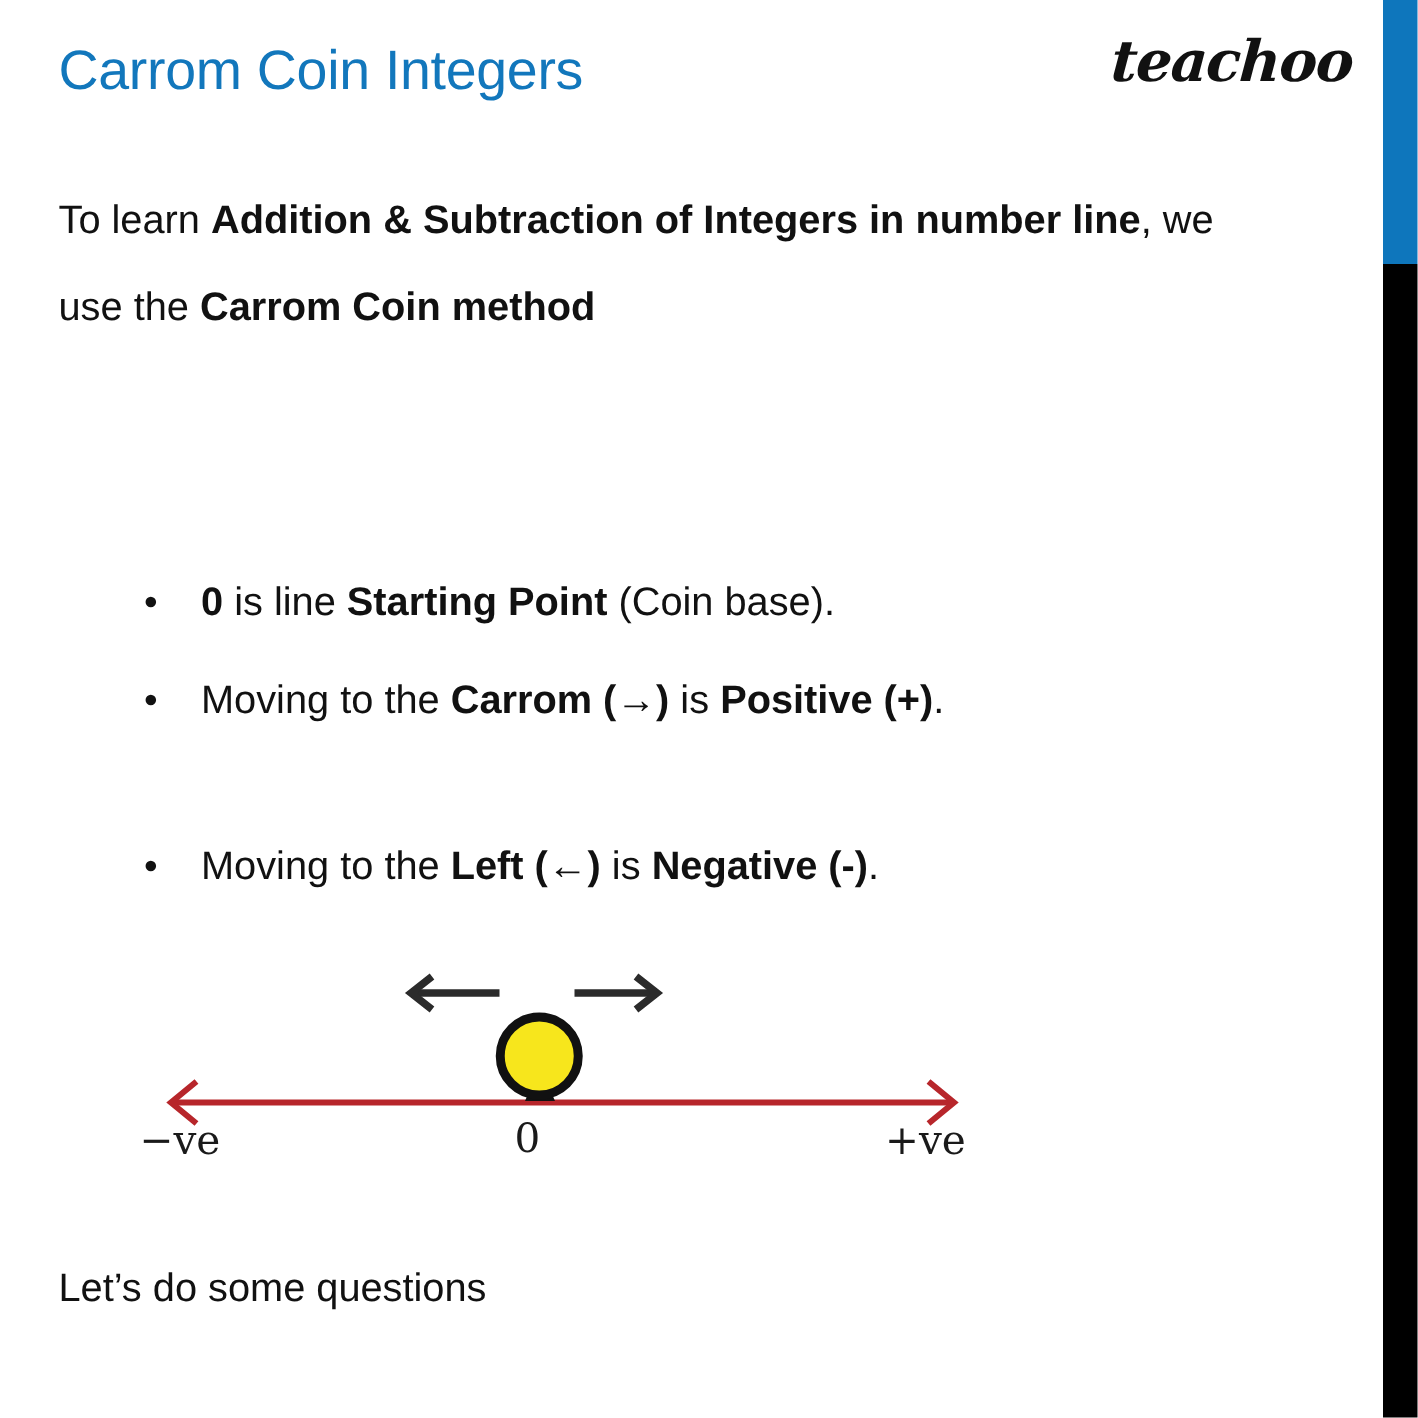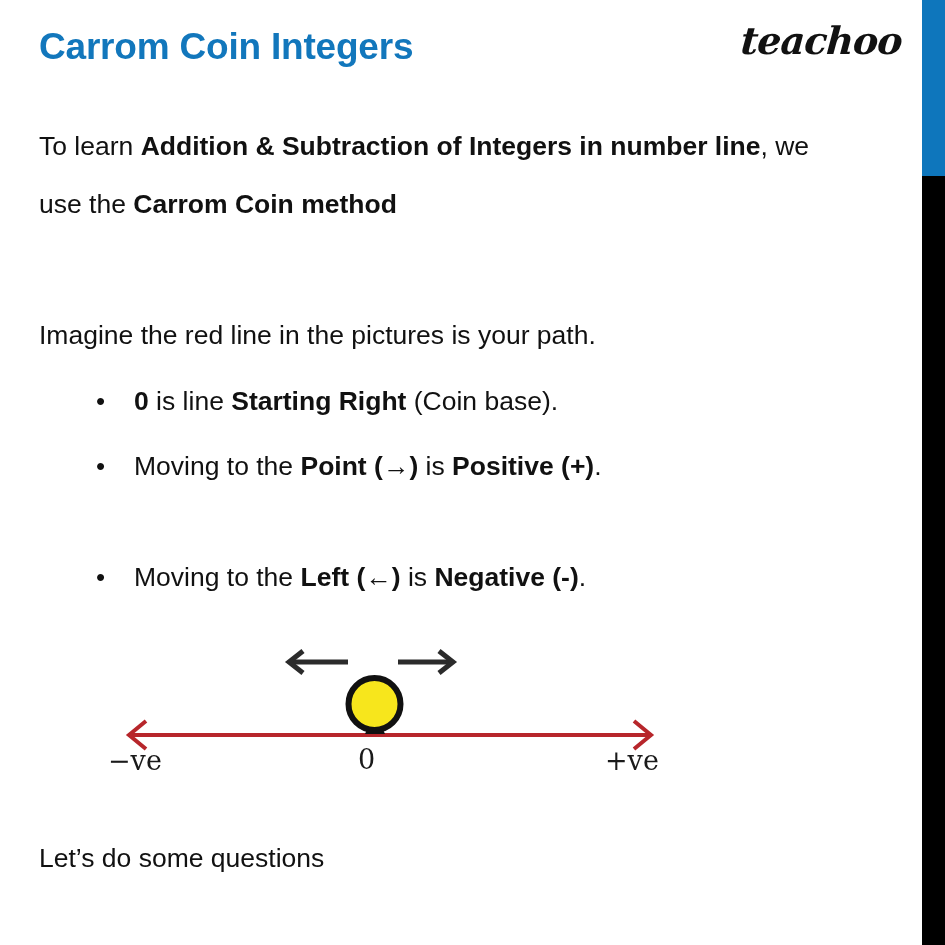--- a/index.html
+++ b/index.html
@@ -42,21 +42,21 @@
     width: 922px;
     height: 945px;
     background: #ffffff;
   }
 
   #page-title {
     position: absolute;
     left: 39px;
     top: 26px;
     font-size: 37px;
-    font-weight: bold;
+    font-weight: normal;
     color: #1277BC;
     letter-spacing: -0.2px;
     white-space: nowrap;
   }
 
   #brand-logo {
     position: absolute;
     right: 20px;
     top: 18px;
     font-family: "DejaVu Serif", serif;
@@ -97,21 +97,21 @@
   }
   #bullet-0 { top: 386px; }
   #bullet-1 { top: 451px; }
   #bullet-2 { top: 516px; margin-top: 46px; }
 
   b, strong { font-weight: bold; }
 
   
   #numberline-figure {
     position: absolute;
-    left: 100px;
+    left: 85px;
     top: 620px;
     width: 580px;
     height: 180px;
   }
   #numberline-svg {
     display: block;
   }
   .fig-label {
     position: absolute;
     font-family: "DejaVu Serif", serif;
@@ -133,28 +133,27 @@
   <div id="brand-logo">teachoo</div>
 
   <div class="body-line" id="intro-line-2">
     <span>use the </span><b>Carrom Coin method</b>
   </div>
 
   <div class="body-line" id="intro-line-1">
     <span>To learn </span><b>Addition &amp; Subtraction of Integers in number line</b><span>, we</span>
   </div>
 
-  <div class="body-line" id="imagine-line">Imagine the red line in the pictures is your path.</div>
 
   <div class="bullet-row" id="bullet-0">
-    <span class="bullet-dot">•</span><b>0</b><span> is line </span><b>Starting Right</b><span> (Coin base).</span>
+    <span class="bullet-dot">•</span><b>0</b><span> is line </span><b>Starting Point</b><span> (Coin base).</span>
   </div>
 
   <div class="bullet-row" id="bullet-1">
-    <span class="bullet-dot">•</span><span>Moving to the </span><b>Point (→)</b><span> is </span><b>Positive (+)</b><span>.</span>
+    <span class="bullet-dot">•</span><span>Moving to the </span><b>Carrom (→)</b><span> is </span><b>Positive (+)</b><span>.</span>
   </div>
 
   <div class="bullet-row" id="bullet-2">
     <span class="bullet-dot">•</span><span>Moving to the </span><b>Left (←)</b><span> is </span><b>Negative (-)</b><span>.</span>
   </div>
 
   <div id="numberline-figure">
 
     <svg id="numberline-svg" width="580" height="180" viewBox="0 0 580 180">
 

